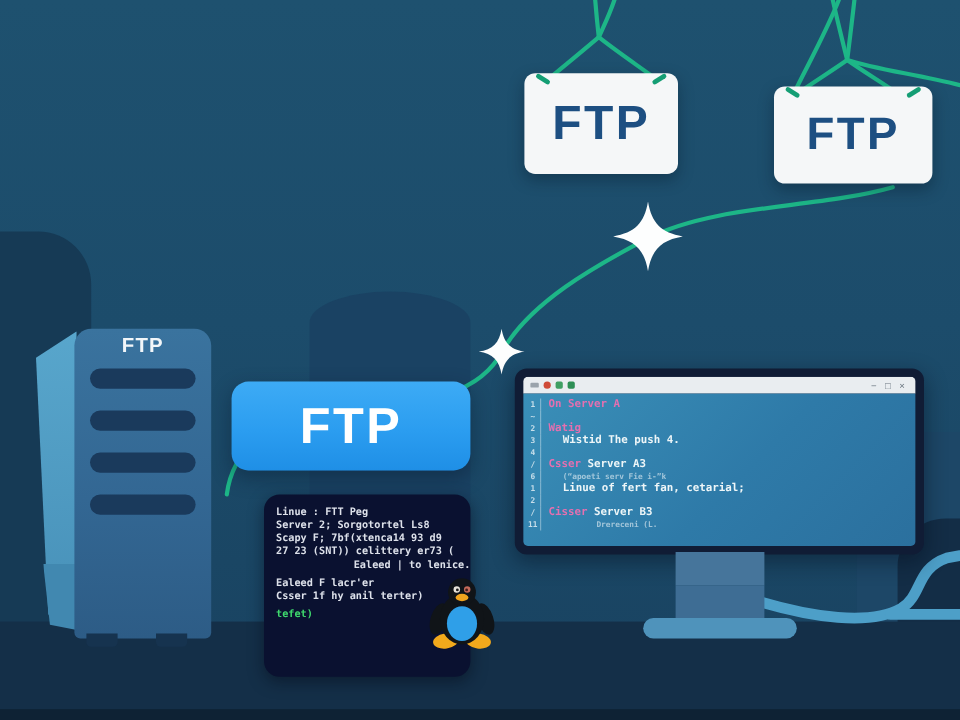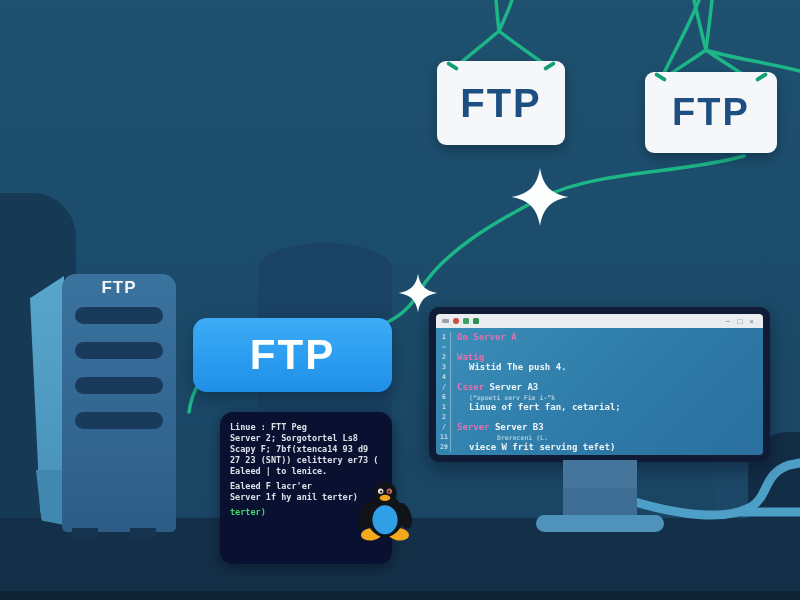--- a/index.html
+++ b/index.html
@@ -130,24 +130,24 @@
   <div class="abs" id="ftp-btn">
     <span class="lbl">FTP</span>
   </div>
 
   <div class="abs" id="terminal">
     <div>
         <div class="tline" style="color: rgb(221, 225, 234);">Linue : FTT Peg</div>
         <div class="tline" style="color: rgb(221, 225, 234);">Server 2; Sorgotortel Ls8</div>
         <div class="tline" style="color: rgb(221, 225, 234);">Scapy F; 7bf(xtenca14 93 d9</div>
         <div class="tline" style="color: rgb(221, 225, 234);">27 23 (SNT)) celittery er73 (</div>
-        <div class="tline" style="color: rgb(221, 225, 234);">Ealeed | to lenice.</div>
+        <div class="tline" style="color: rgb(221, 225, 234); text-align: right;">Ealeed | to lenice.</div>
         <div class="tline gap" style="color: rgb(221, 225, 234);">Ealeed F lacr'er</div>
-        <div class="tline" style="color: rgb(221, 225, 234);">Server 1f hy anil terter)</div>
-        <div class="tline gap" style="color: rgb(63, 217, 109);">terter)</div>
+        <div class="tline" style="color: rgb(221, 225, 234);">Csser 1f hy anil terter)</div>
+        <div class="tline gap" style="color: rgb(63, 217, 109);">tefet)</div>
       </div>
   </div>
 
   <div class="abs" id="monitor">
     <div id="mon-window">
       <div id="titlebar">
         <span class="tb-ic" id="tb-glyph"></span>
         <span class="tb-ic" id="tb-red"></span>
         <span class="tb-ic" id="tb-green1"></span>
         <span class="tb-ic" id="tb-green2"></span>
@@ -190,29 +190,25 @@
             <div class="crow">
               <span class="gut">1</span>
               <span class="cline" style="padding-left: 12px;"><span style="color: rgb(238, 246, 248);">Linue of fert fan, cetarial;</span></span>
             </div>
             <div class="crow">
               <span class="gut">2</span>
               <span class="cline"></span>
             </div>
             <div class="crow">
               <span class="gut">/</span>
-              <span class="cline"><span style="color: rgb(228, 112, 176);">Server</span><span style="color: rgb(238, 246, 248);"> Server B3</span></span>
+              <span class="cline"><span style="color: rgb(228, 112, 176);">Cisser</span><span style="color: rgb(238, 246, 248);"> Server B3</span></span>
             </div>
             <div class="crow">
               <span class="gut">11</span>
               <span class="cline" style="padding-left: 12px;"><span class="small" style="color: rgba(255, 255, 255, 0.55); padding-left: 28px;">Drereceni  (L.</span></span>
-            </div>
-            <div class="crow">
-              <span class="gut">29</span>
-              <span class="cline" style="padding-left: 12px;"><span style="color: rgb(238, 246, 248);">viece W frit serving tefet)</span></span>
             </div>
           </div>
       </div>
     </div>
   </div>
 
   <div class="abs" id="stand-neck-top"></div>
   <div class="abs" id="stand-neck-bot"></div>
   <div class="abs" id="stand-base"></div>
 

